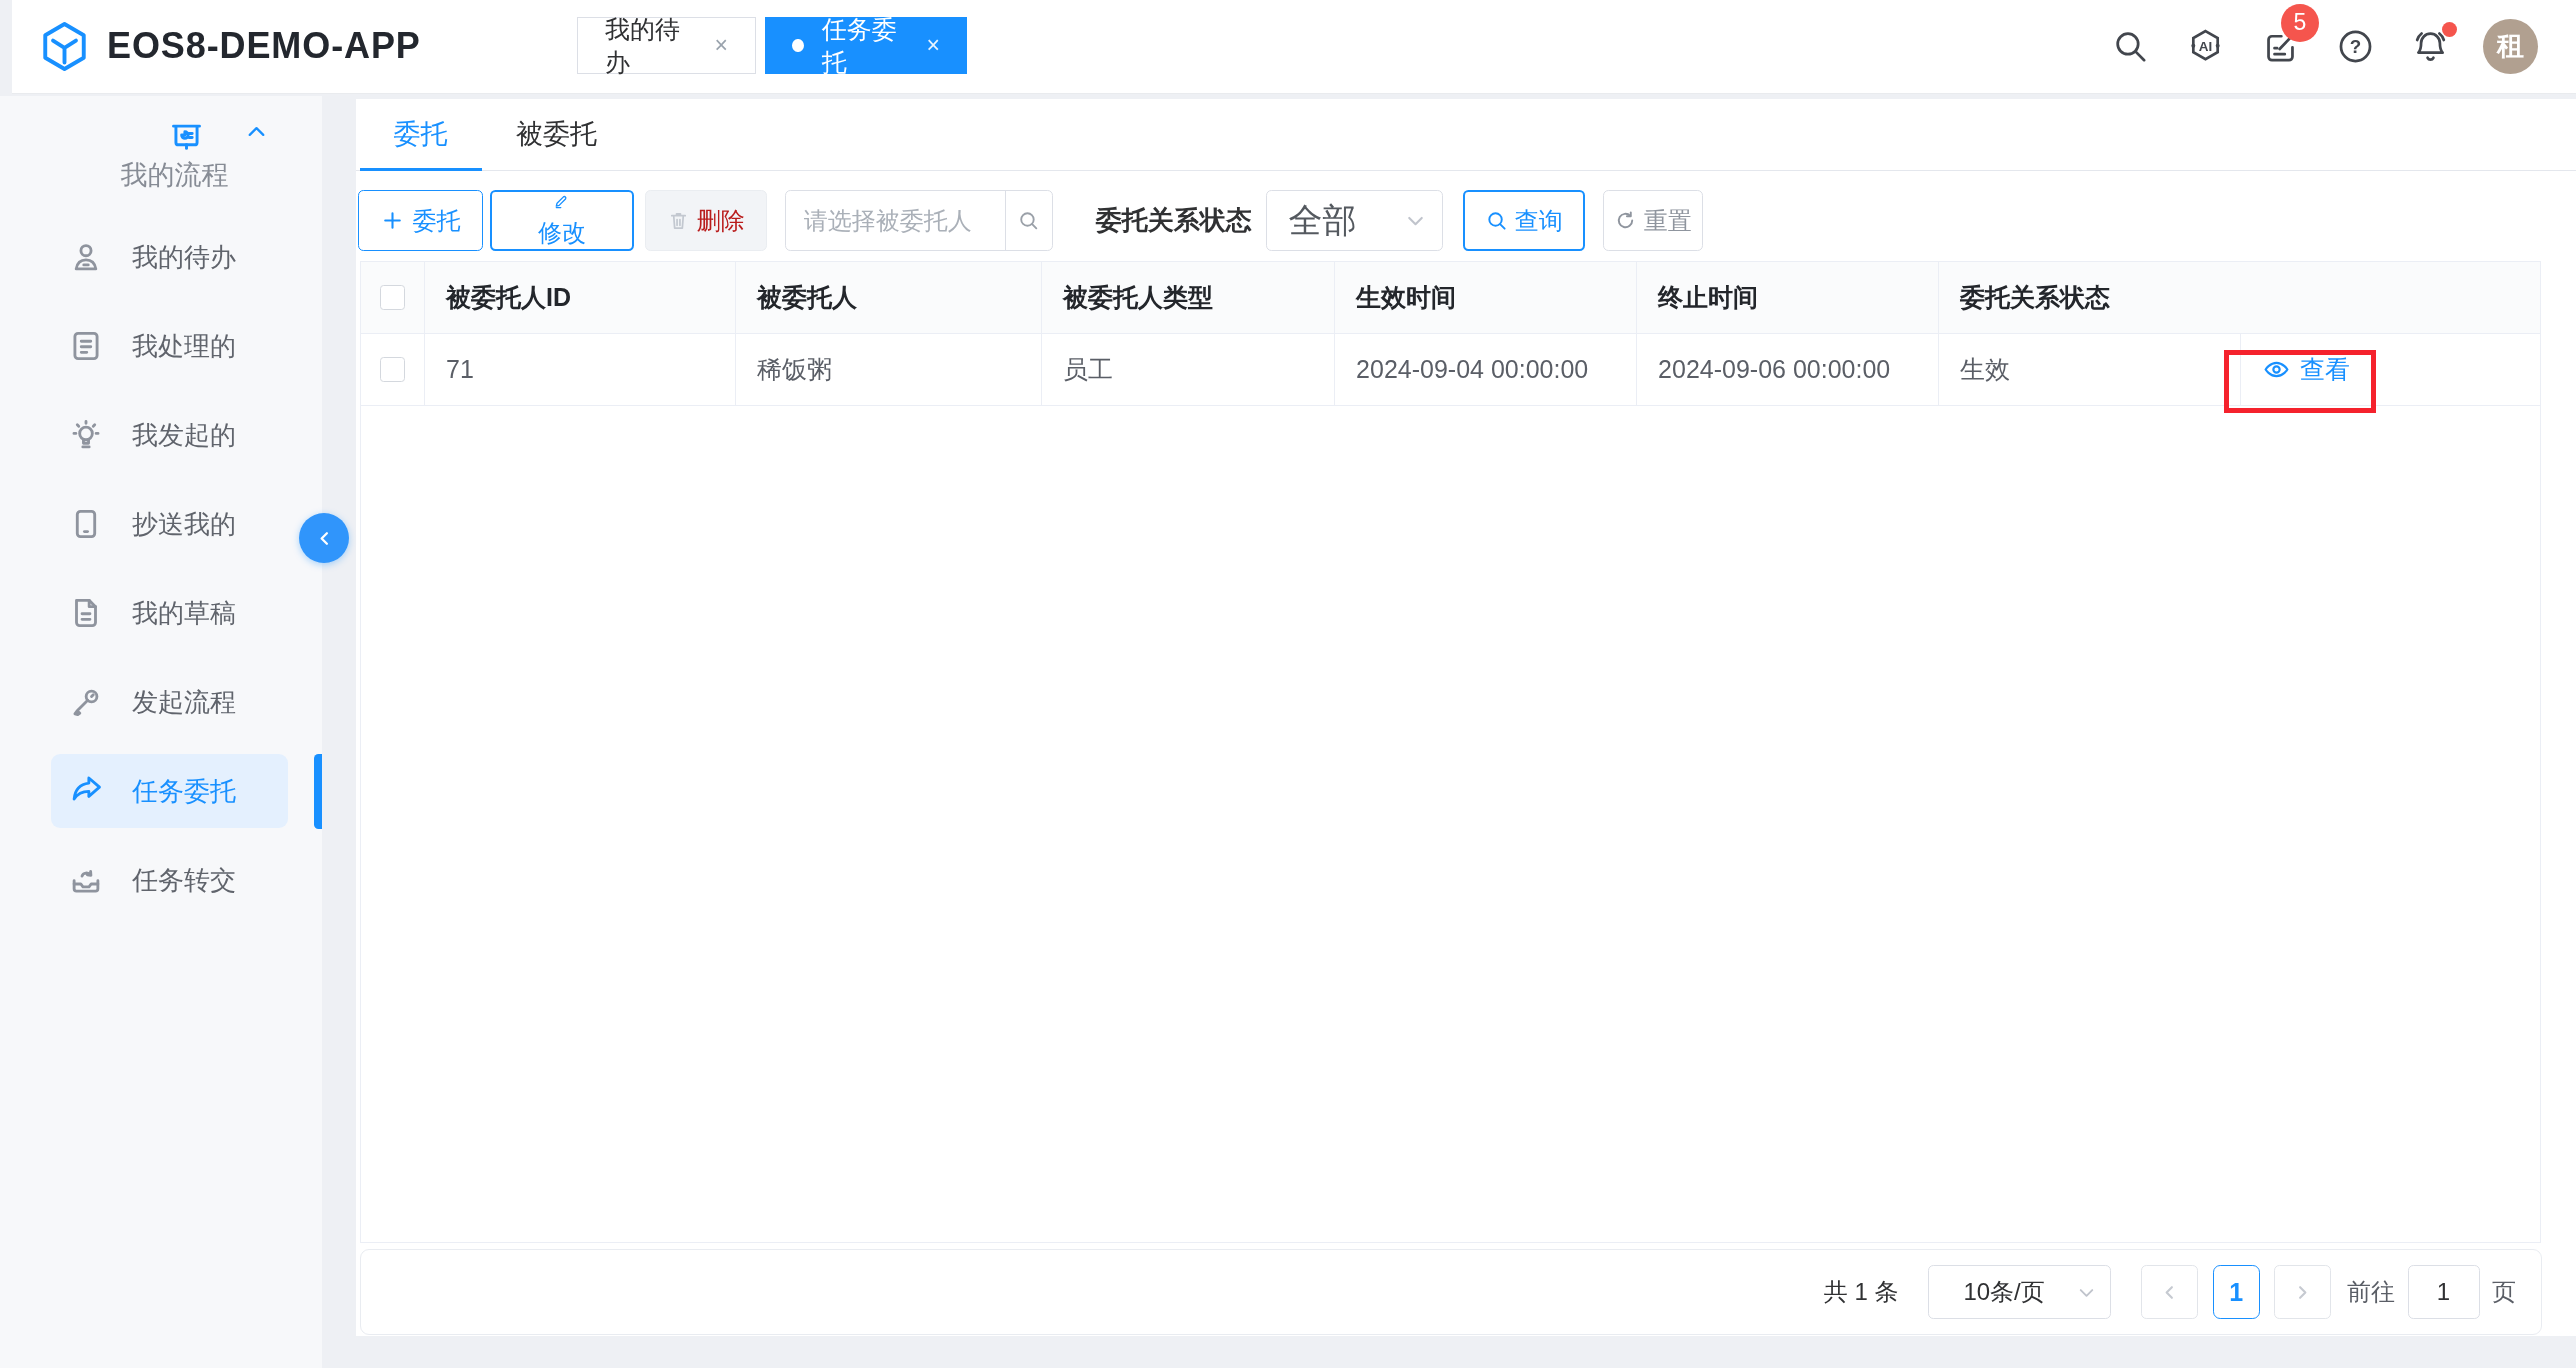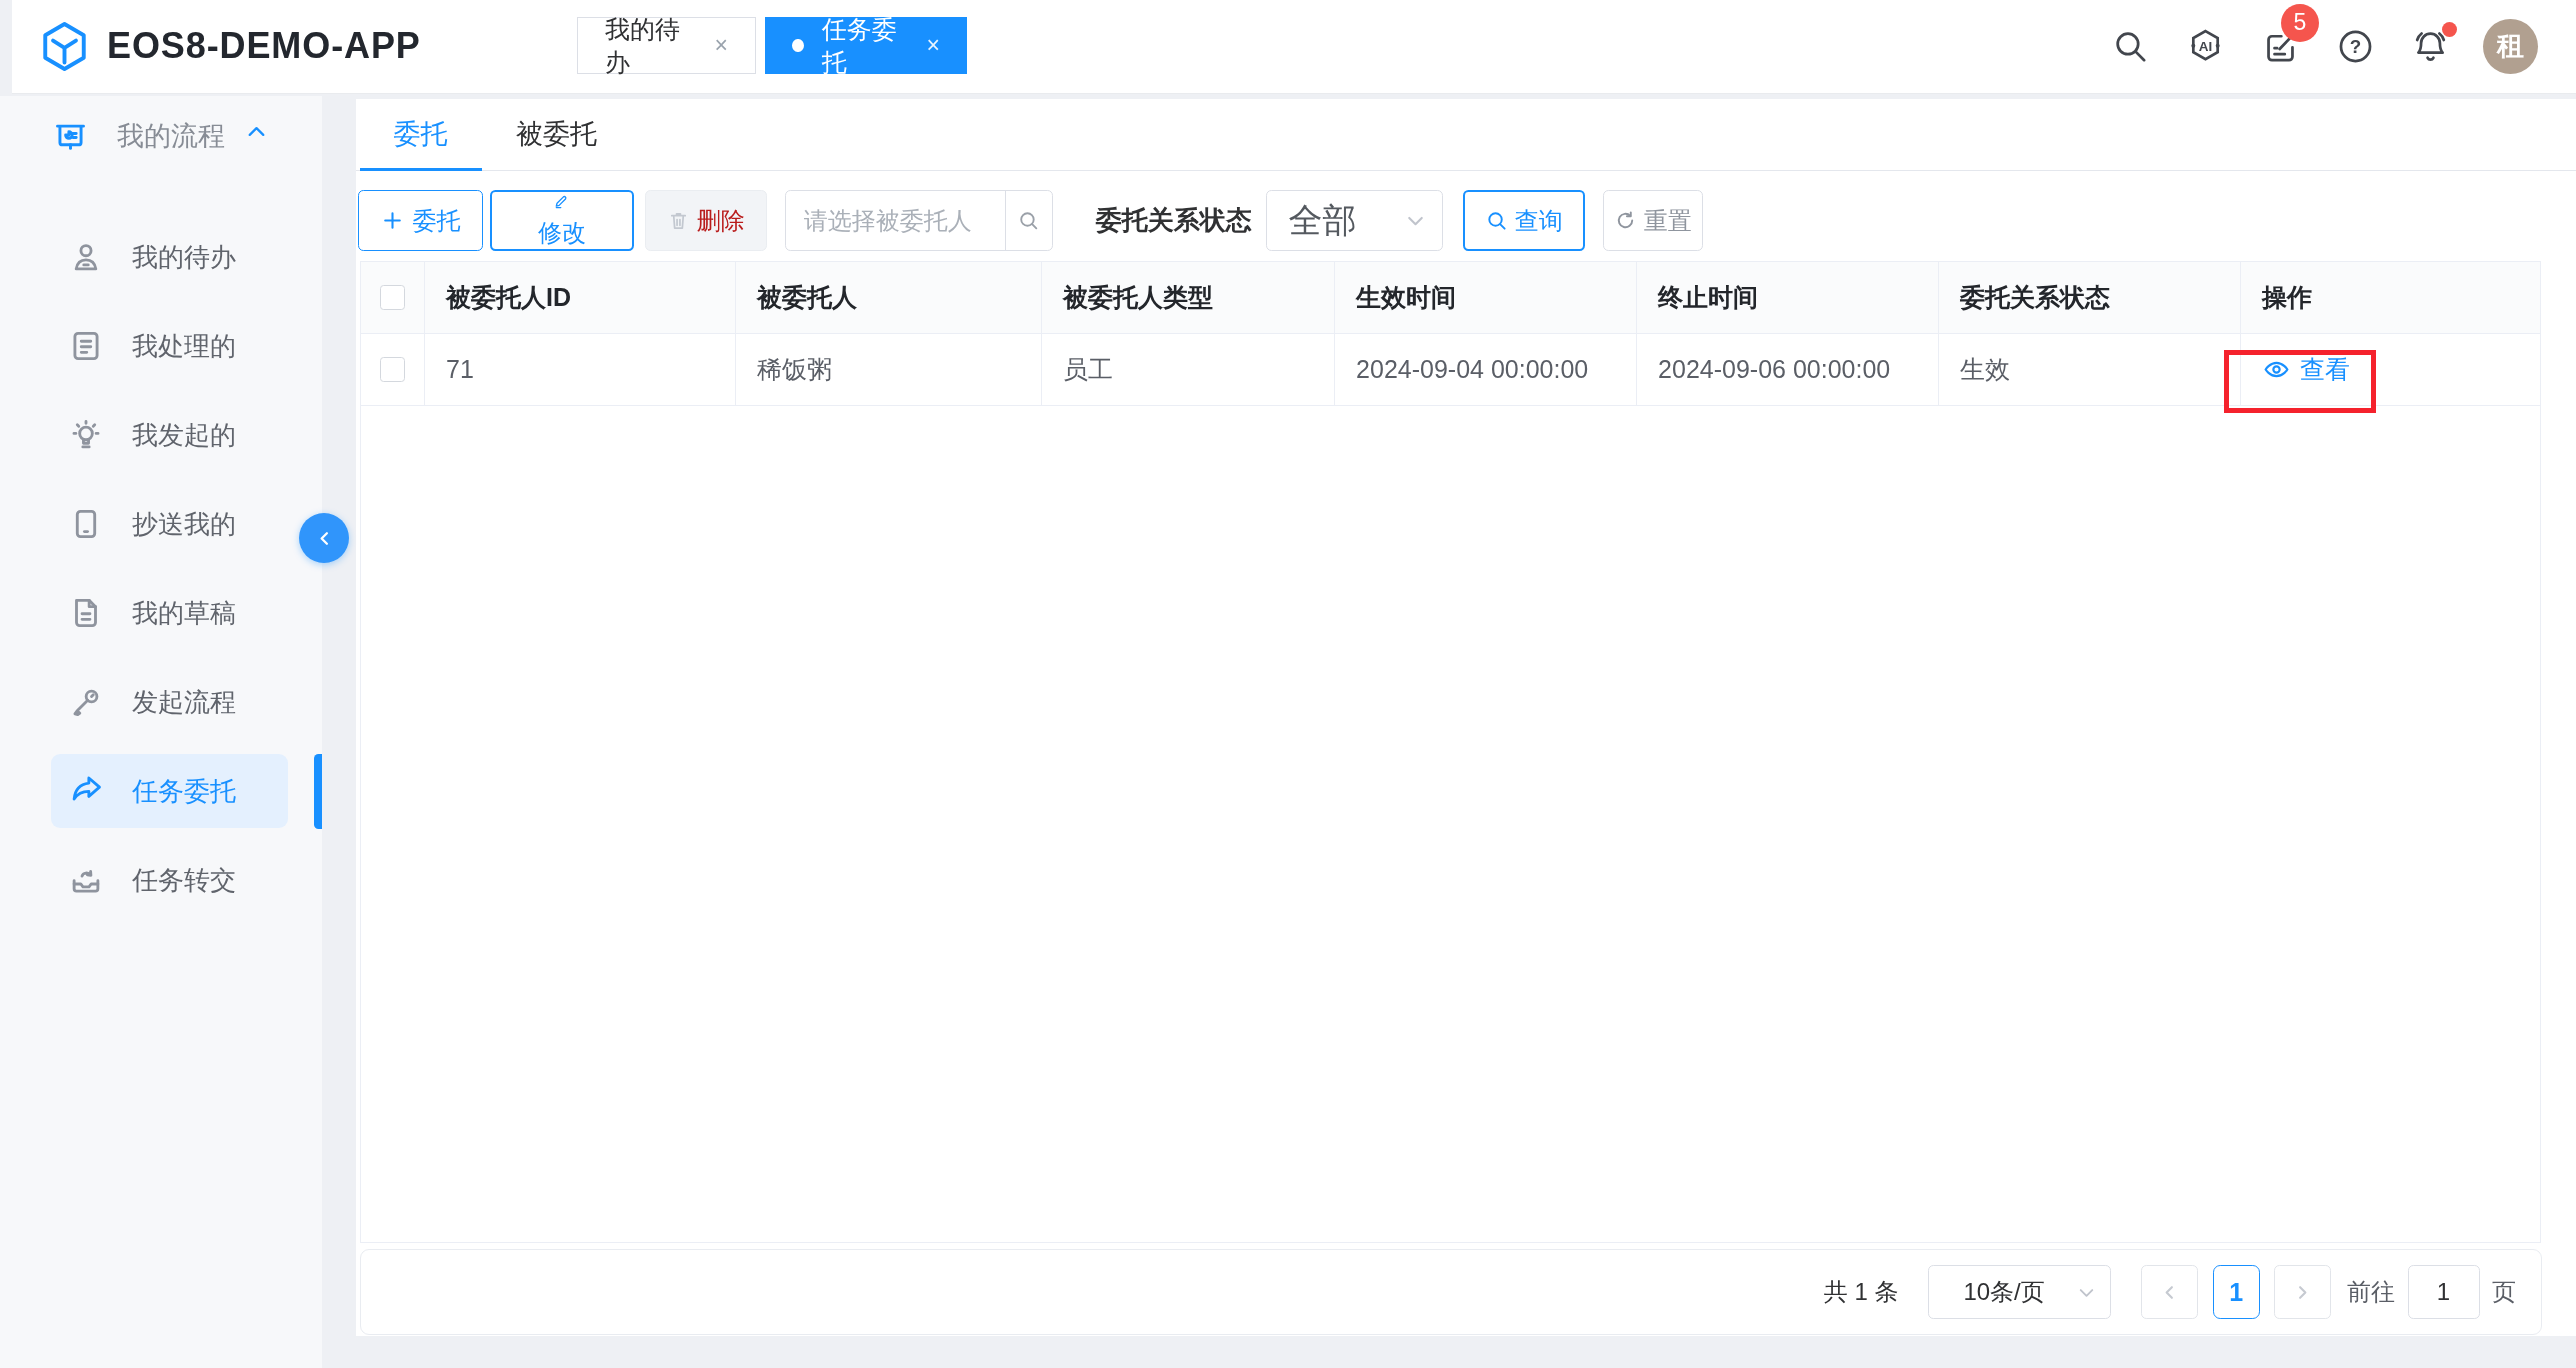--- a/index.html
+++ b/index.html
@@ -36,21 +36,21 @@
     background:var(--badge-red,#f5554d); color:#fff; font-size:23px;
     display:flex; align-items:center; justify-content:center; padding:0 5.4px;
   }
   .bell-dot { position:absolute; top:-1.8px; right:-3.6px; width:15px; height:15px; border-radius:50%;
     background:var(--badge-red,#f5554d); }
   .avatar { width:55px; height:55px; border-radius:50%; background:var(--avatar-bg,#b1a090);
     color:#fff; font-size:27px; font-weight:bold; display:flex; align-items:center; justify-content:center; cursor:pointer; }
 
   
   .sidebar { position:absolute; left:0; top:96px; width:322px; height:1272px; background:#f7f8fa; }
-  .side-group { position:relative; height:57px; margin-top:21.5px; display:flex; align-items:flex-start; }
+  .side-group { position:relative; height:57px; margin-top:21.5px; display:flex; align-items:center;flex-direction:column; }
   .side-group .gicon { margin-left:51px; }
   .side-group .gtitle { margin-left:27px; font-size:27px; color:#878c95; }
   .side-group .gchevron { position:absolute; left:243px; }
   .nav { margin-top:38px; }
   .nav-item { position:relative; height:89px; display:flex; align-items:center; cursor:pointer; }
   .nav-item .pill { position:absolute; left:51px; right:34px; top:7.2px; bottom:7.2px; border-radius:9px; }
   .nav-item.active .pill { background:#e4f0fe; }
   .nav-item .nicon { position:relative; margin-left:67px; z-index:1; }
   .nav-item .nlabel { position:relative; margin-left:27px; font-size:26px; color:#60646c; z-index:1; }
   .nav-item.active .nlabel { color:var(--primary,#1890ff); }
@@ -371,21 +371,20 @@
     <div class="trow head">
       <div class="tc c0">
         <div class="checkbox"></div>
       </div>
       <div class="tc c1">被委托人ID</div>
       <div class="tc c2">被委托人</div>
       <div class="tc c3">被委托人类型</div>
       <div class="tc c4">生效时间</div>
       <div class="tc c5">终止时间</div>
       <div class="tc c6">委托关系状态</div>
-      <div class="tc c7">操作</div>
     </div>
     <div class="trow body">
       <div class="tc c0">
         <div class="checkbox"></div>
       </div>
       <div class="tc c1">71</div>
       <div class="tc c2">稀饭粥</div>
       <div class="tc c3">员工</div>
       <div class="tc c4">2024-09-04 00:00:00</div>
       <div class="tc c5">2024-09-06 00:00:00</div>

